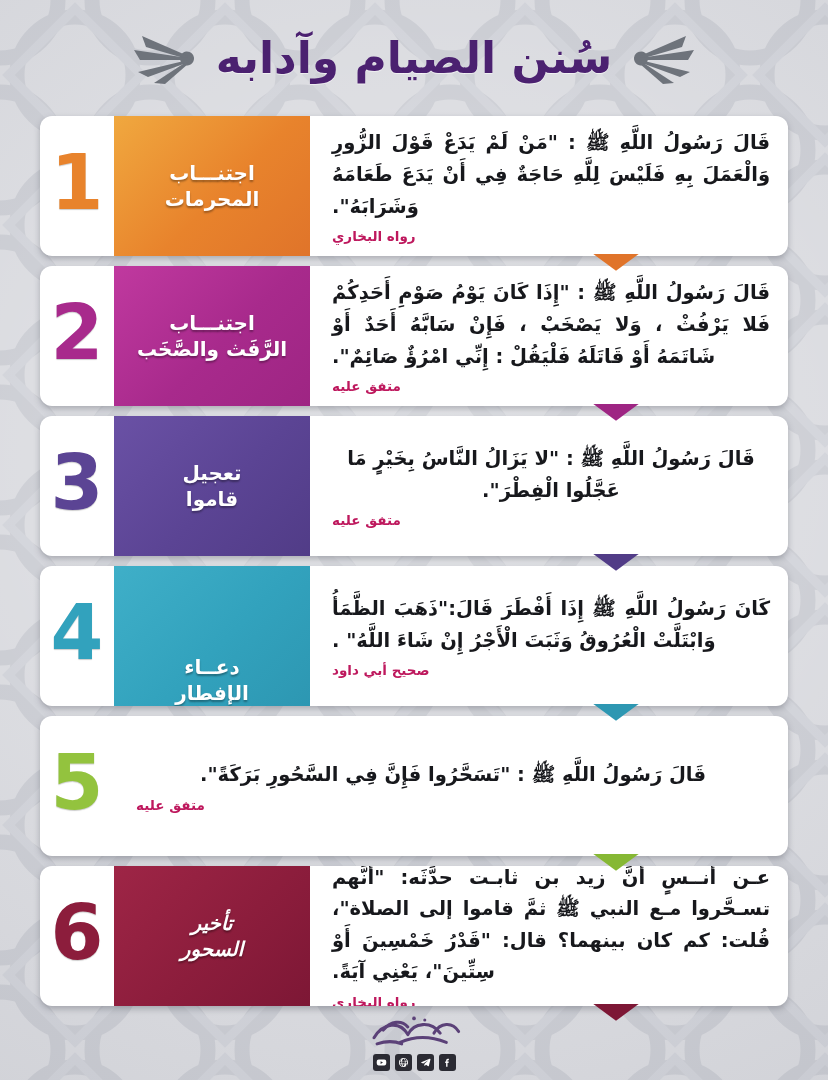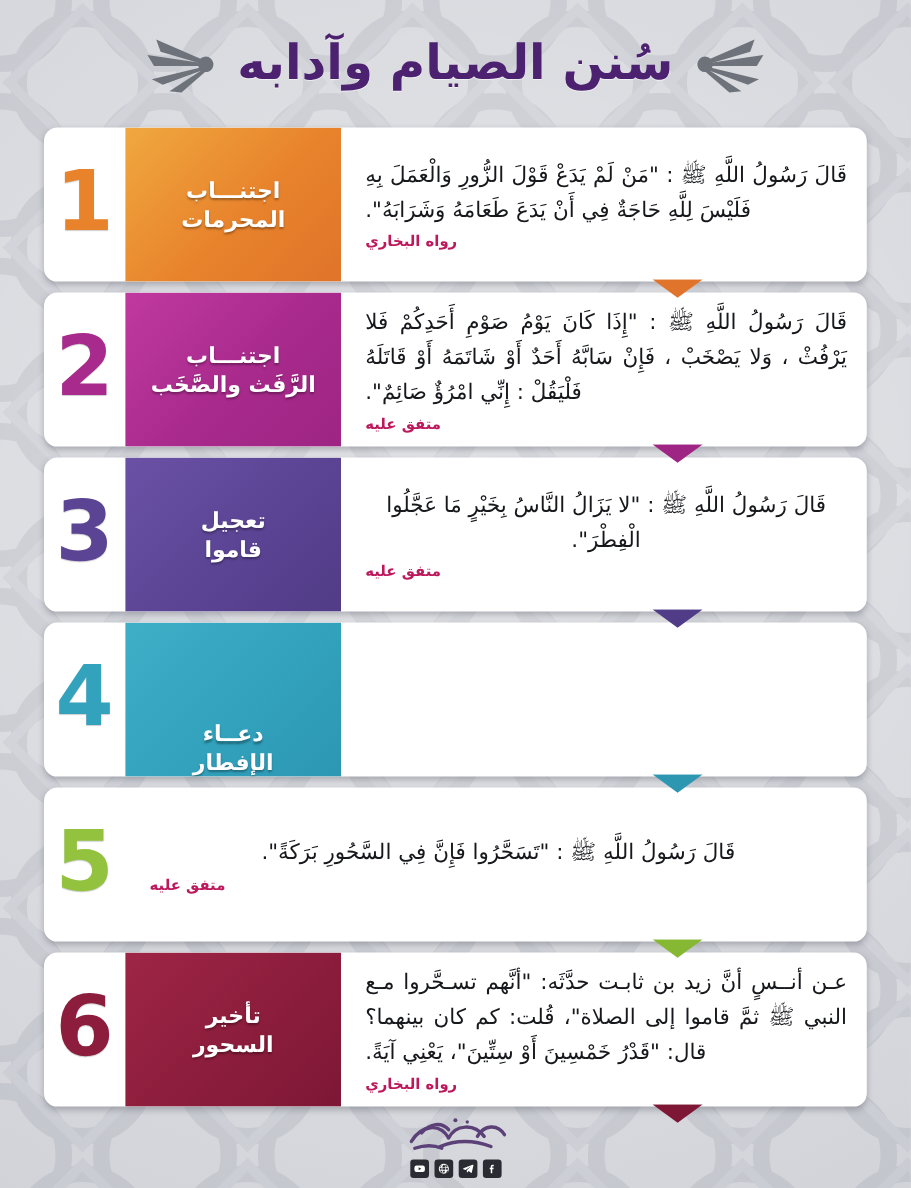--- a/index.html
+++ b/index.html
@@ -131,21 +131,21 @@
   .card-body {
     flex: 1;
     display: flex;
     flex-direction: column;
     justify-content: center;
     padding: 8px 18px 8px 22px;
     position: relative;
   }
   .hadith {
     font-size: 19.5px;
-    font-weight: normal;
+    font-weight: bold;
     line-height: 1.62;
     color: #17181c;
     text-align: justify;
     text-align-last: left;
     direction: rtl;
   }
   .hadith.centered { text-align: center; text-align-last: center; }
   .source {
     margin-top: 6px;
     font-size: 13.5px;
@@ -303,40 +303,44 @@
       <div class="pointer" style="background: rgb(81, 60, 135); right: 149px;"></div>
     </div>
 
     <div class="card">
       <div class="card-clip">
         <div class="card-number" style="color: rgb(50, 162, 189);">4</div>
         <div class="card-color" style="background: linear-gradient(135deg, rgb(63, 175, 200) 0%, rgb(50, 162, 189) 55%, rgb(45, 151, 178) 100%); align-items: flex-end;">
           <div class="card-color-title">دعــاء
 الإفطار</div>
         </div>
+        <div class="card-body">
+          <div class="hadith">كَانَ رَسُولُ اللَّهِ ﷺ إِذَا أَفْطَرَ قَالَ:"ذَهَبَ الظَّمَأُ وَابْتَلَّتْ الْعُرُوقُ وَثَبَتَ الْأَجْرُ إِنْ شَاءَ اللَّهُ" .</div>
+          <div class="source">صحيح أبي داود</div>
+        </div>
       </div>
       <div class="pointer" style="background: rgb(45, 151, 178); right: 149px;"></div>
     </div>
 
     <div class="card">
       <div class="card-clip">
         <div class="card-number" style="color: rgb(147, 195, 62);">5</div>
         <div class="card-body">
           <div class="hadith centered">قَالَ رَسُولُ اللَّهِ ﷺ  :
 "تَسَحَّرُوا فَإِنَّ فِي السَّحُورِ بَرَكَةً".</div>
           <div class="source">متفق عليه</div>
         </div>
       </div>
       <div class="pointer" style="background: rgb(134, 184, 52); right: 149px;"></div>
     </div>
 
     <div class="card">
       <div class="card-clip">
         <div class="card-number" style="color: rgb(140, 29, 60);">6</div>
-        <div class="card-color" style="background: linear-gradient(135deg, rgb(158, 37, 70) 0%, rgb(140, 29, 60) 55%, rgb(125, 23, 53) 100%);">
+        <div class="card-color" style="background: linear-gradient(135deg, rgb(158, 37, 70) 0%, rgb(140, 29, 60) 55%, rgb(125, 23, 53) 100%); font-style: italic;">
           <div class="card-color-title">تأخير
 السحور</div>
         </div>
         <div class="card-body">
           <div class="hadith">عـن أنــسٍ أنَّ زيد بن ثابـت حدَّثَه: "أنَّهم تسـحَّروا مـع النبي ﷺ ثمَّ قاموا إلى الصلاة"، قُلت: كم كان بينهما؟ قال: "قَدْرُ خَمْسِينَ أَوْ سِتِّينَ"، يَعْنِي آيَةً.</div>
           <div class="source">رواه البخاري</div>
         </div>
       </div>
       <div class="pointer" style="background: rgb(125, 23, 53); right: 149px;"></div>
     </div>

